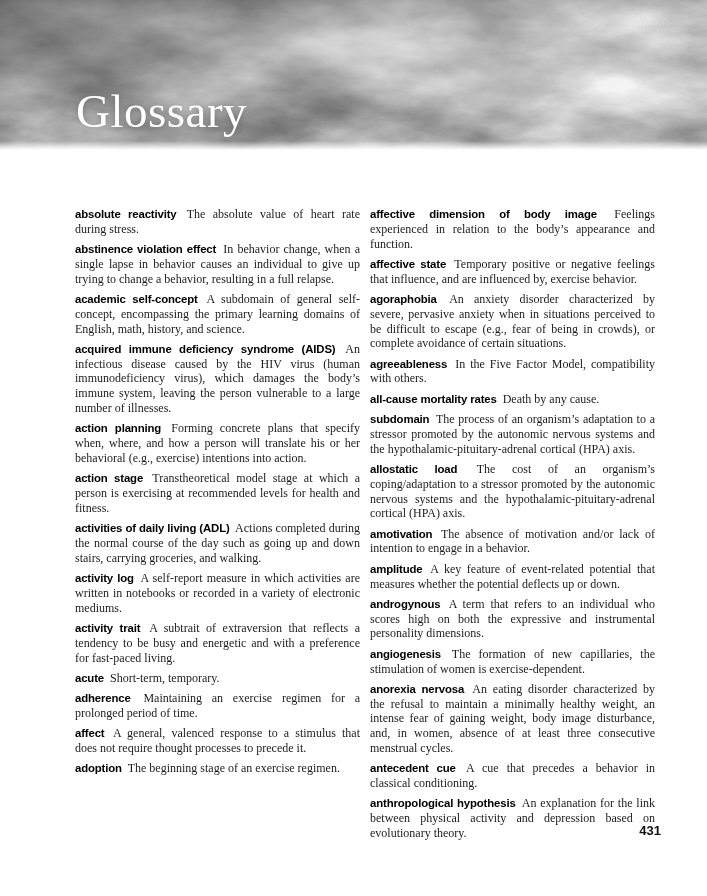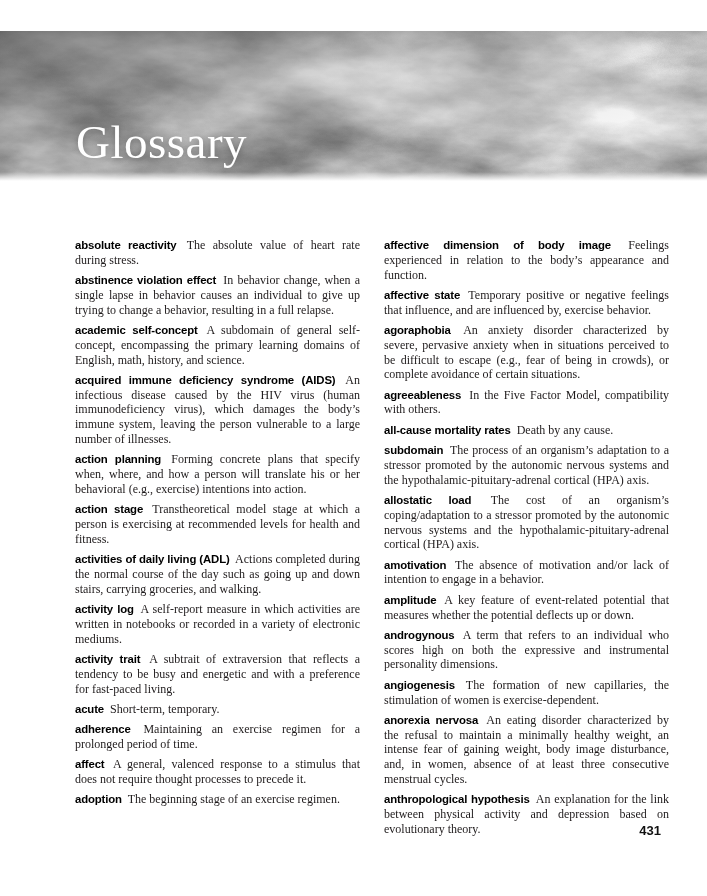--- a/index.html
+++ b/index.html
@@ -4,33 +4,33 @@
 <style>
   * { margin:0; padding:0; box-sizing:border-box; }
   html, body { background:#ffffff; }
   .page {
     position:relative;
     width:707px; height:896px;
     background:#ffffff;
     overflow:hidden;
     font-family:"Liberation Serif", serif;
   }
-  .banner { position:relative; width:701px; height:150px;margin-top:31px; }
+  .banner { position:relative; width:701px; height:150px; }
   .banner svg { display:block; width:707px; height:150px; }
   .banner-title {
     position:absolute; left:76px; top:88px;
     font-family:"Liberation Serif", serif;
     font-weight:normal;
     font-size:47px; line-height:1;
     color:#ffffff;
     letter-spacing:0.5px;
     text-shadow:0 0 6px rgba(0,0,0,0.25);
   }
   .main {
-    display:flex; gap:24px;
+    display:flex; gap:10px;
     padding:57px 19px 0 75px;
   }
   .col { width:285px; }
   .entry {
     font-size:12px;
     line-height:14.8px;
     color:#1e1a1b;
     text-align:justify;
     margin-bottom:5.5px;
   }
@@ -113,19 +113,20 @@
       <p class="entry"><b class="term">agoraphobia</b> <span class="def">An anxiety disorder characterized by severe, pervasive anxiety when in situations perceived to be difficult to escape (e.g., fear of being in crowds), or complete avoidance of certain situations.</span></p>
       <p class="entry"><b class="term">agreeableness</b> <span class="def">In the Five Factor Model, compatibility with others.</span></p>
       <p class="entry"><b class="term">all-cause mortality rates</b> <span class="def">Death by any cause.</span></p>
       <p class="entry"><b class="term">subdomain</b> <span class="def">The process of an organism’s adaptation to a stressor promoted by the autonomic nervous systems and the hypothalamic-pituitary-adrenal cortical (HPA) axis.</span></p>
       <p class="entry"><b class="term">allostatic load</b> <span class="def">The cost of an organism’s coping/adaptation to a stressor promoted by the autonomic nervous systems and the hypothalamic-pituitary-adrenal cortical (HPA) axis.</span></p>
       <p class="entry"><b class="term">amotivation</b> <span class="def">The absence of motivation and/or lack of intention to engage in a behavior.</span></p>
       <p class="entry"><b class="term">amplitude</b> <span class="def">A key feature of event-related potential that measures whether the potential deflects up or down.</span></p>
       <p class="entry"><b class="term">androgynous</b> <span class="def">A term that refers to an individual who scores high on both the expressive and instrumental personality dimensions.</span></p>
       <p class="entry"><b class="term">angiogenesis</b> <span class="def">The formation of new capillaries, the stimulation of women is exercise-dependent.</span></p>
       <p class="entry"><b class="term">anorexia nervosa</b> <span class="def">An eating disorder characterized by the refusal to maintain a minimally healthy weight, an intense fear of gaining weight, body image disturbance, and, in women, absence of at least three consecutive menstrual cycles.</span></p>
+      <p class="entry"><b class="term">antecedent cue</b> <span class="def">A cue that precedes a behavior in classical conditioning.</span></p>
       <p class="entry"><b class="term">anthropological hypothesis</b> <span class="def">An explanation for the link between physical activity and depression based on evolutionary theory.</span></p>
     </div>
   </div>
 
   <div class="pagenum">431</div>
 
 </div>
 
 </body></html>

